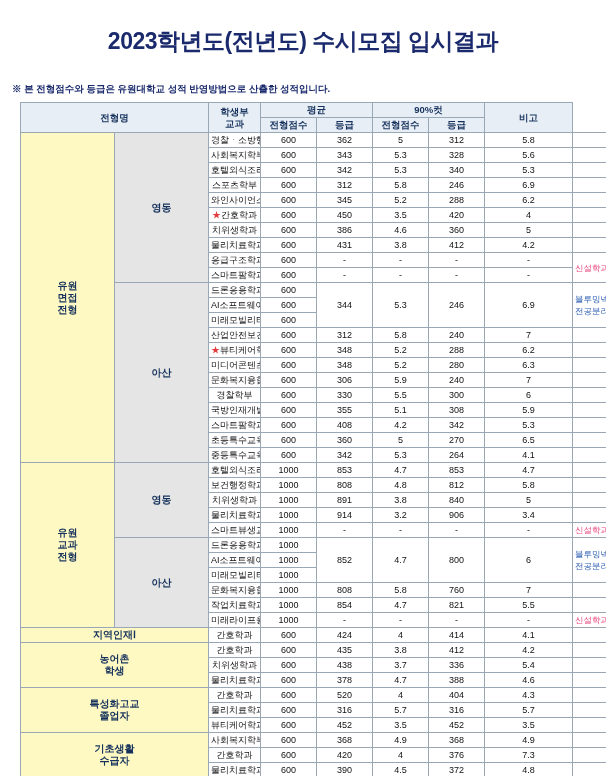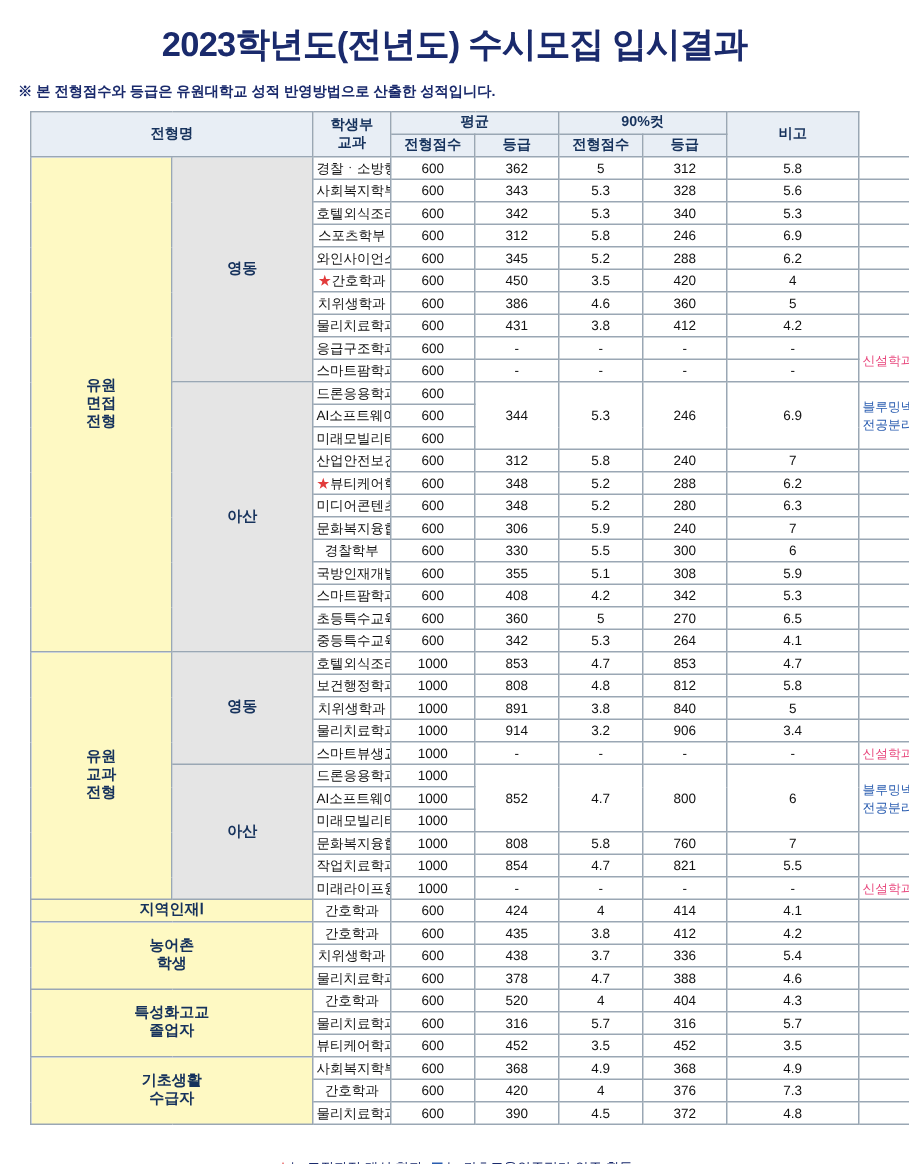--- a/index.html
+++ b/index.html
@@ -4,35 +4,36 @@
 <style>
   * { box-sizing: border-box; }
   html, body { margin:0; padding:0; }
   body {
     width: 606px; height: 776px;
     background: #ffffff;
     font-family: "Liberation Sans", sans-serif;
     color: #111;
     overflow: hidden;
   }
-  .page { width:606px; height:776px; position:relative; padding: 0 8px; }
+  .page { width:606px; height:776px; position:relative; padding: 12px 8px; }
 
   .title {
     text-align:center;
     font-size: 23px;
     font-weight: bold;
     color: #1a2a6c;
     letter-spacing: -0.5px;
     padding: 14px 0 10px;
   }
   .notice-top {
     font-size: 9.5px;
     font-weight: bold;
     color: #1a2a6c;
     padding: 0 2px 6px 4px;
+    margin-top: 16px;
   }
 
   table.grid {
     border-collapse: collapse;
     width: 590px;
     table-layout: fixed;
     font-size: 9px;
     margin-left: 12px;
   }
   table.grid th, table.grid td {

